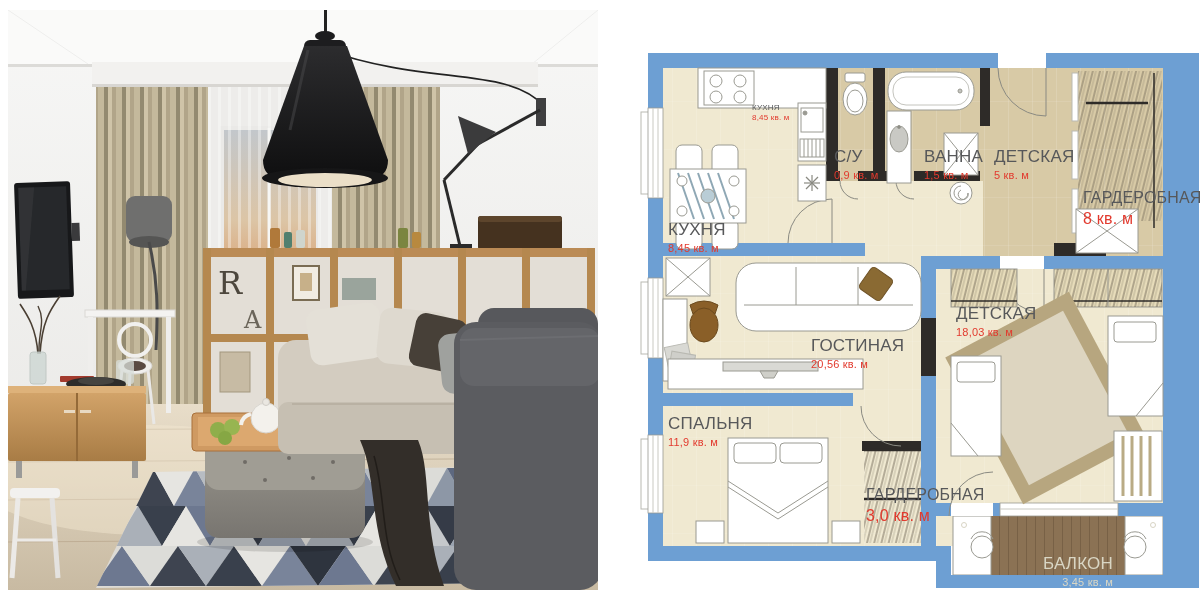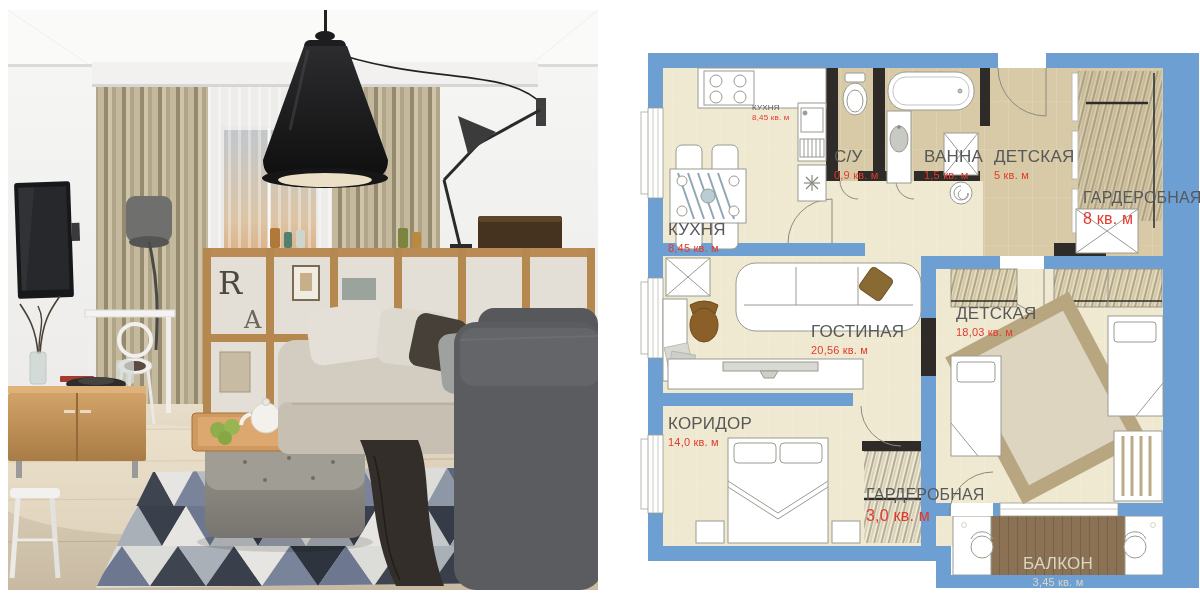--- a/index.html
+++ b/index.html
@@ -7,21 +7,21 @@
          font-family:"Liberation Sans",sans-serif;}
   .photo-panel{position:absolute;left:8px;top:10px;width:590px;height:580px;overflow:hidden;}
   .plan-panel{position:absolute;left:624px;top:37px;width:563px;height:537px;}
   .plan-panel svg{position:absolute;left:0;top:0;}
   .plan-labels{position:absolute;left:0;top:0;width:100%;height:100%;pointer-events:none;}
   .room-label{position:absolute;line-height:1.3;letter-spacing:.2px;white-space:nowrap;}
   .room-label .rn{display:block;color:#57585a;font-size:17px;}
   .room-label .ra{display:block;color:#e23a2e;font-size:11px;}
   .room-label.sm .rn,.room-label.sm .ra{font-size:8px;}
   .room-label.md .rn,.room-label.md .ra{font-size:16px;}
-  .room-label.balcony{text-align:center;width:110px;}
+  .room-label.balcony{text-align:right;width:110px;}
   .room-label.balcony .rn,.room-label.balcony .ra{color:#d9d6c4;}
 </style>
 </head>
 <body>
 
 <div class="stage">
 
   <figure class="photo-panel" style="margin:0">
     <svg width="590" height="580" viewBox="0 0 590 580">
       <defs>
@@ -597,31 +597,31 @@
         <span class="ra">1,5 кв. м</span>
       </div>
       <div class="room-label" style="left:354px;top:93px">
         <span class="rn">ДЕТСКАЯ</span>
         <span class="ra">5 кв. м</span>
       </div>
       <div class="room-label md" style="left:443px;top:135px">
         <span class="rn">ГАРДЕРОБНАЯ</span>
         <span class="ra">8 кв. м</span>
       </div>
-      <div class="room-label" style="left:171px;top:268px">
+      <div class="room-label" style="left:171px;top:282px">
         <span class="rn">ГОСТИНАЯ</span>
         <span class="ra">20,56 кв. м</span>
       </div>
       <div class="room-label" style="left:316px;top:250px">
         <span class="rn">ДЕТСКАЯ</span>
         <span class="ra">18,03 кв. м</span>
       </div>
       <div class="room-label" style="left:28px;top:360px">
-        <span class="rn">КОРИДОР</span>
-        <span class="ra">14,0 кв. м</span>
+        <span class="rn">СПАЛЬНЯ</span>
+        <span class="ra">11,9 кв. м</span>
       </div>
       <div class="room-label md" style="left:226px;top:432px">
         <span class="rn">ГАРДЕРОБНАЯ</span>
         <span class="ra">3,0 кв. м</span>
       </div>
       <div class="room-label balcony" style="left:363px;top:500px">
         <span class="rn">БАЛКОН</span>
         <span class="ra">3,45 кв. м</span>
       </div>
     </div>

